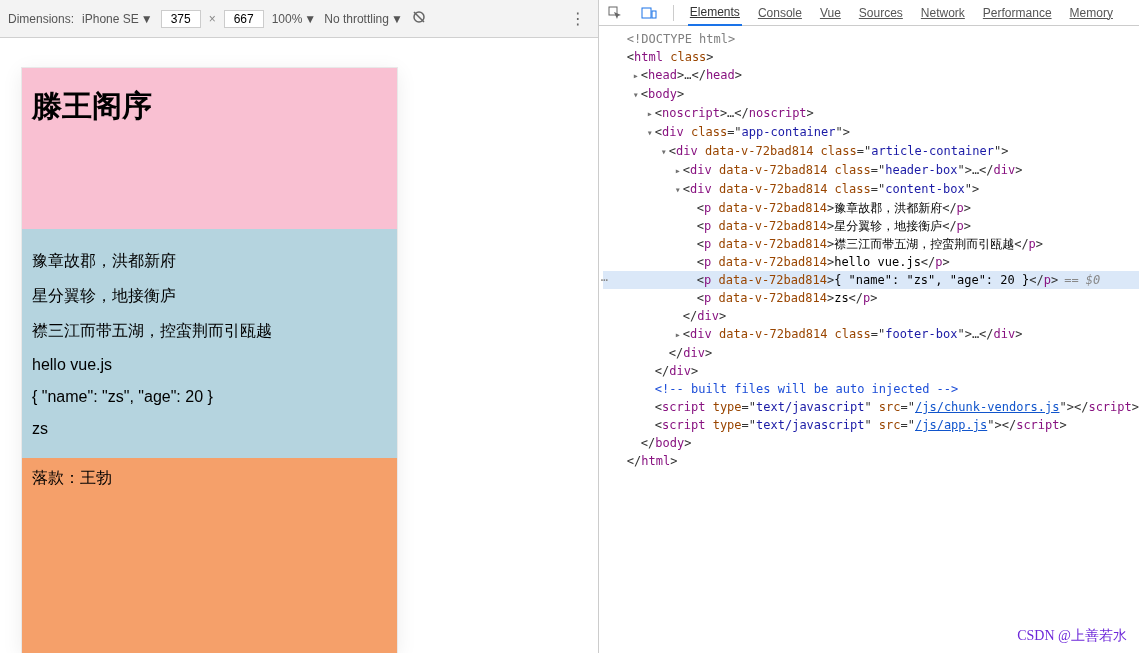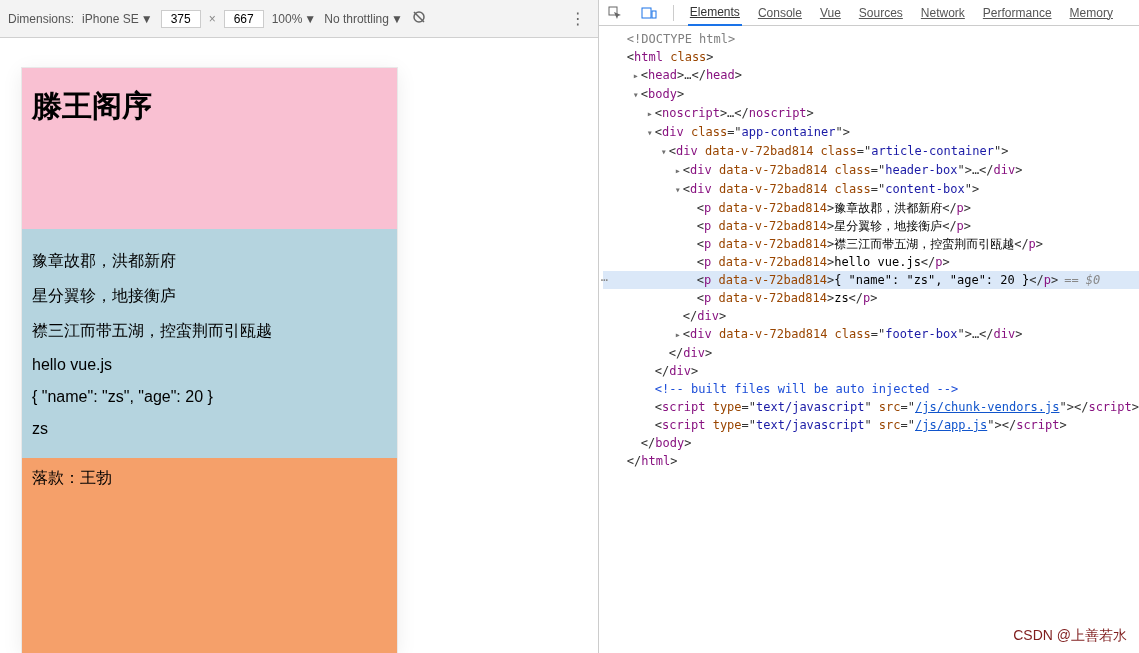--- a/index.html
+++ b/index.html
@@ -49,21 +49,21 @@
 .attr-v { color: #1a1aa6; }
 .txt { color: #000; }
 .comment { color: #1d4ed8; font-style: normal; }
 .doctype { color: #808080; }
 .sel-row { background: #dbe8f8; position: relative; }
 .sel-row .eq { color: #888; font-style: italic; margin-left: 6px; }
 .sel-row .dots-left { position: absolute; left: -2px; color: #888; }
 .link { color: #1155cc; text-decoration: underline; }
 
 
-.watermark { position: absolute; right: 12px; bottom: 8px; color: #7f1d1d; font-size: 14px; font-family: Liberation Sans, sans-serif; pointer-events: none; }
+.watermark { position: absolute; right: 12px; bottom: 8px; color: #6d28d9; font-size: 14px; font-family: Liberation Serif, serif; pointer-events: none; }
 </style>
 </head>
 <body>
 
 <div class="root">
 
   <div class="left-pane">
     <div class="device-toolbar">
       <span>Dimensions:</span>
       <span class="sel">

